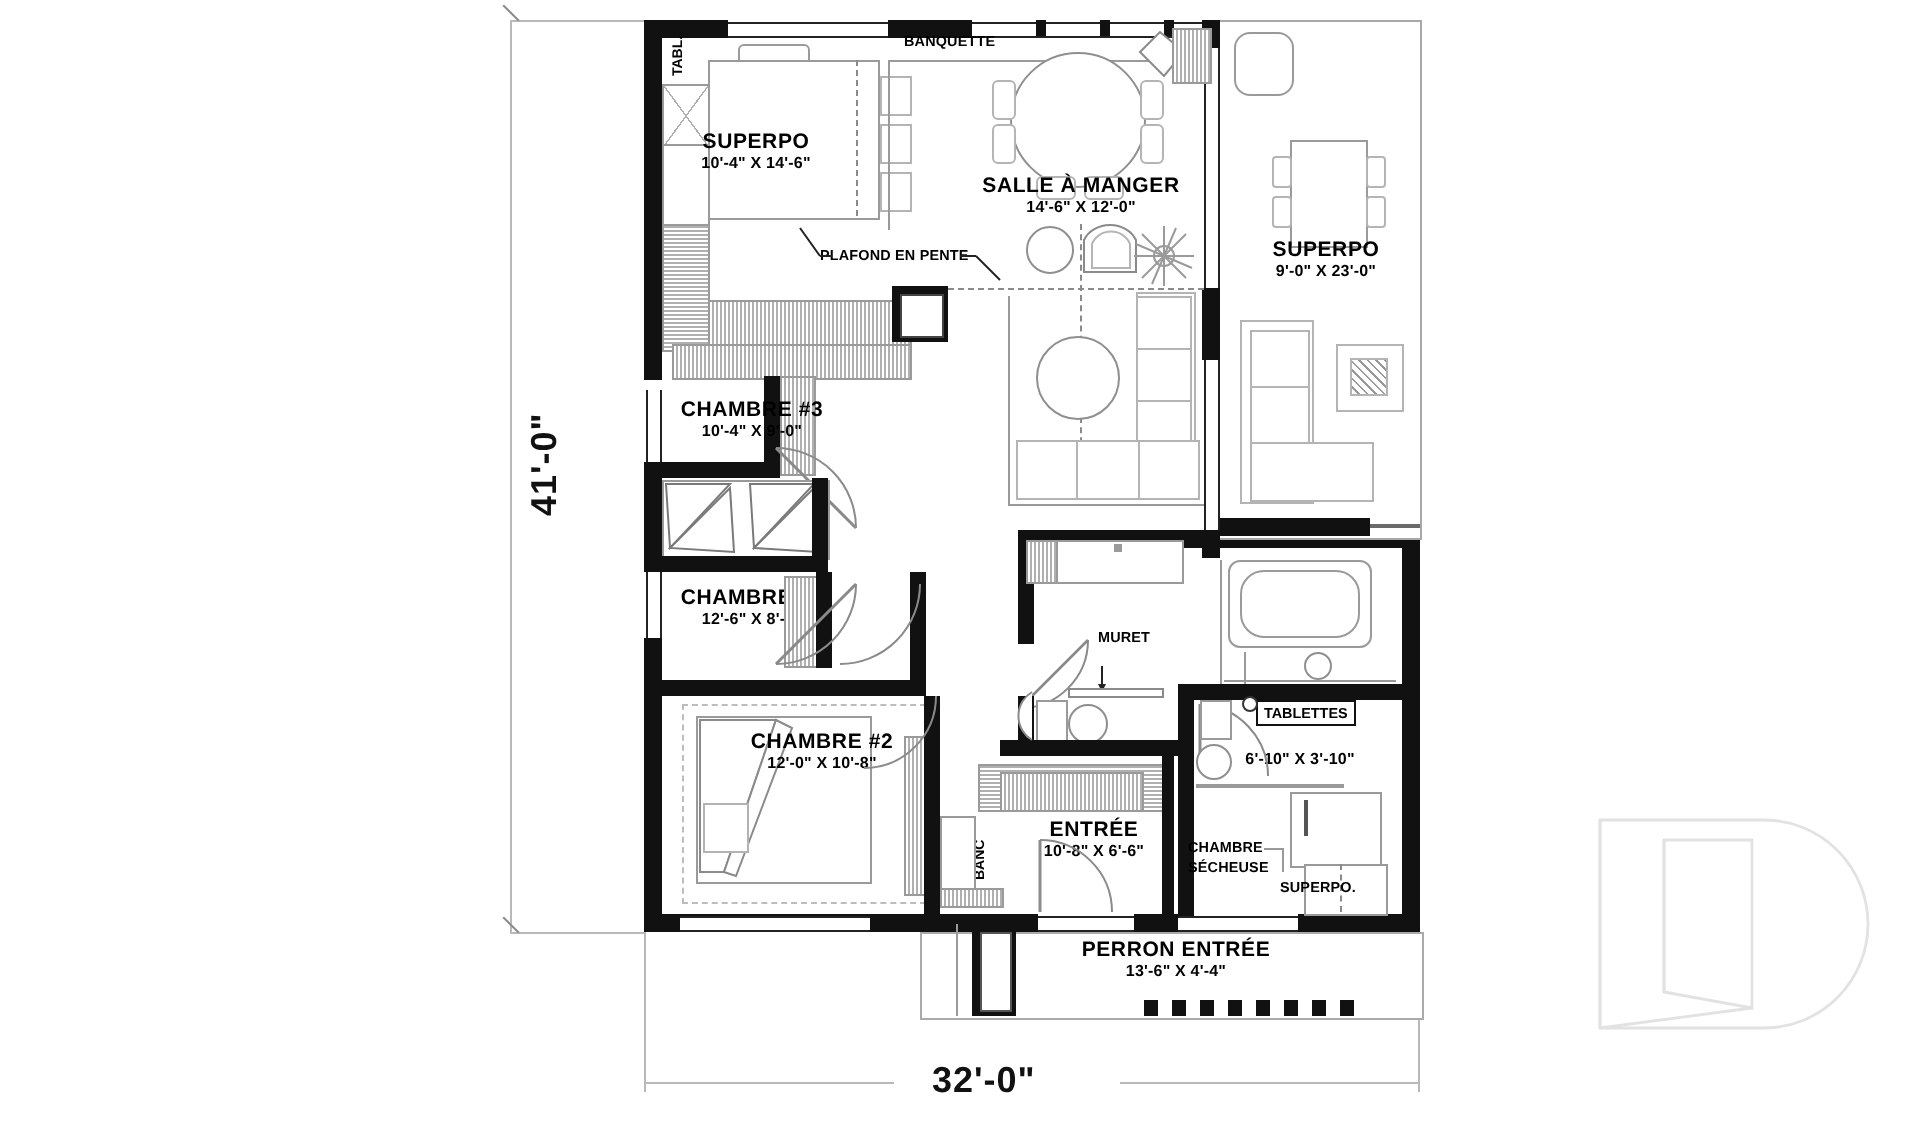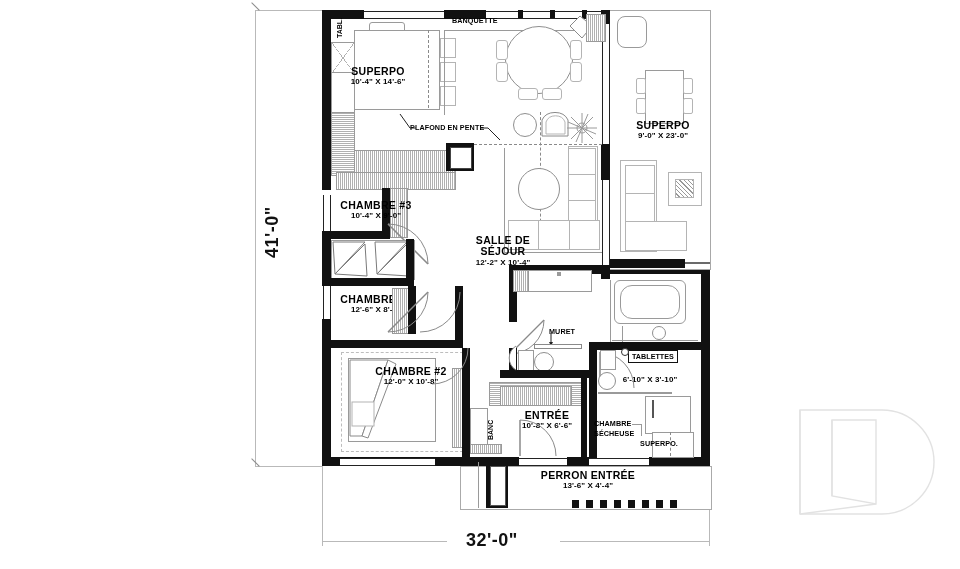--- a/index.html
+++ b/index.html
@@ -155,20 +155,24 @@
   <div class="furn2" style="left:496px;top:62px;width:10px;height:18px;border-radius:3px;"></div>
   <div class="furn2" style="left:570px;top:40px;width:10px;height:18px;border-radius:3px;"></div>
   <div class="furn2" style="left:570px;top:62px;width:10px;height:18px;border-radius:3px;"></div>
   <div class="furn2" style="left:518px;top:88px;width:18px;height:10px;border-radius:3px;"></div>
   <div class="furn2" style="left:542px;top:88px;width:18px;height:10px;border-radius:3px;"></div>
   <svg class="abs" style="left:566px;top:14px;width:28px;height:28px;">
     <polygon points="4,12 14,2 26,12 16,24" fill="#fff" stroke="#8a8a8a" stroke-width="1"></polygon>
   </svg>
   <div class="hatchv" style="left:586px;top:14px;width:18px;height:26px;"></div>
 
+  <div class="lbl" style="left:478px;top:88px;width:125px;">
+    <div class="rname">SALLE À MANGER</div>
+    <div class="rdim">14'-6" X 12'-0"</div>
+  </div>
 
   <div class="lbl" style="left:618px;top:120px;width:90px;">
     <div class="rname">SUPERPO</div>
     <div class="rdim">9'-0" X 23'-0"</div>
   </div>
 
   <div class="dashed" style="left:474px;top:144px;width:128px;"></div>
   <div class="dashedv" style="left:540px;top:112px;height:130px;"></div>
 
   <div class="furnd" style="left:513px;top:113px;width:22px;height:22px;"></div>
@@ -196,25 +200,20 @@
   <div class="furnd" style="left:518px;top:168px;width:40px;height:40px;"></div>
   <div class="furn2" style="left:568px;top:146px;width:28px;height:100px;"></div>
   <div class="furn2" style="left:568px;top:148px;width:26px;height:26px;"></div>
   <div class="furn2" style="left:568px;top:174px;width:26px;height:26px;"></div>
   <div class="furn2" style="left:568px;top:200px;width:26px;height:26px;"></div>
   <div class="furn2" style="left:508px;top:220px;width:90px;height:28px;"></div>
   <div class="furn2" style="left:538px;top:220px;width:30px;height:28px;"></div>
   <div class="line" style="left:504px;top:148px;width:1px;height:104px;"></div>
   <div class="line" style="left:504px;top:252px;width:98px;height:1px;"></div>
 
-  <div class="lbl" style="left:448px;top:235px;width:110px;">
-    <div class="rname">SALLE DE</div>
-    <div class="rname">SÉJOUR</div>
-    <div class="rdim">12'-2" X 10'-4"</div>
-  </div>
 
   <div class="wall" style="left:322px;top:231px;width:68px;height:8px;"></div>
   <div class="wall" style="left:382px;top:188px;width:8px;height:51px;"></div>
   <div class="hatchv" style="left:390px;top:188px;width:16px;height:48px;"></div>
   <div class="lbl" style="left:330px;top:200px;width:92px;">
     <div class="rname">CHAMBRE #3</div>
     <div class="rdim">10'-4" X 9'-0"</div>
   </div>
   <svg class="abs" style="left:386px;top:222px;width:46px;height:46px;">
     <path d="M2,2 A40,40 0 0 1 42,42" fill="none" stroke="#8a8a8a" stroke-width="1"></path>
@@ -273,21 +272,21 @@
   <div class="hatchv" style="left:513px;top:270px;width:14px;height:20px;"></div>
 
   <div class="furn" style="left:614px;top:280px;width:70px;height:42px;border-radius:6px;"></div>
   <div class="furn" style="left:620px;top:285px;width:58px;height:32px;border-radius:12px;"></div>
   <div class="line" style="left:610px;top:280px;width:1px;height:62px;"></div>
   <div class="line" style="left:622px;top:326px;width:1px;height:16px;"></div>
   <div class="furnd" style="left:652px;top:326px;width:12px;height:12px;"></div>
   <div class="line" style="left:612px;top:340px;width:86px;height:1px;"></div>
 
 
-  <div class="tag" style="left:549px;top:327px;">MURET</div>
+  <div class="tag" style="left:549px;top:314px;">MURET</div>
   <svg class="abs" style="left:548px;top:331px;width:16px;height:16px;">
     <line x1="3" y1="2" x2="3" y2="12" stroke="#222" stroke-width="1"></line>
     <polygon points="1,11 5,11 3,15" fill="#222"></polygon>
   </svg>
 
   <svg class="abs" style="left:508px;top:318px;width:40px;height:40px;">
     <path d="M36,2 A34,34 0 0 1 2,36" fill="none" stroke="#8a8a8a" stroke-width="1"></path>
     <line x1="36" y1="2" x2="2" y2="36" stroke="#8a8a8a" stroke-width="1.3"></line>
   </svg>
   <div class="wall" style="left:509px;top:348px;width:8px;height:22px;"></div>

